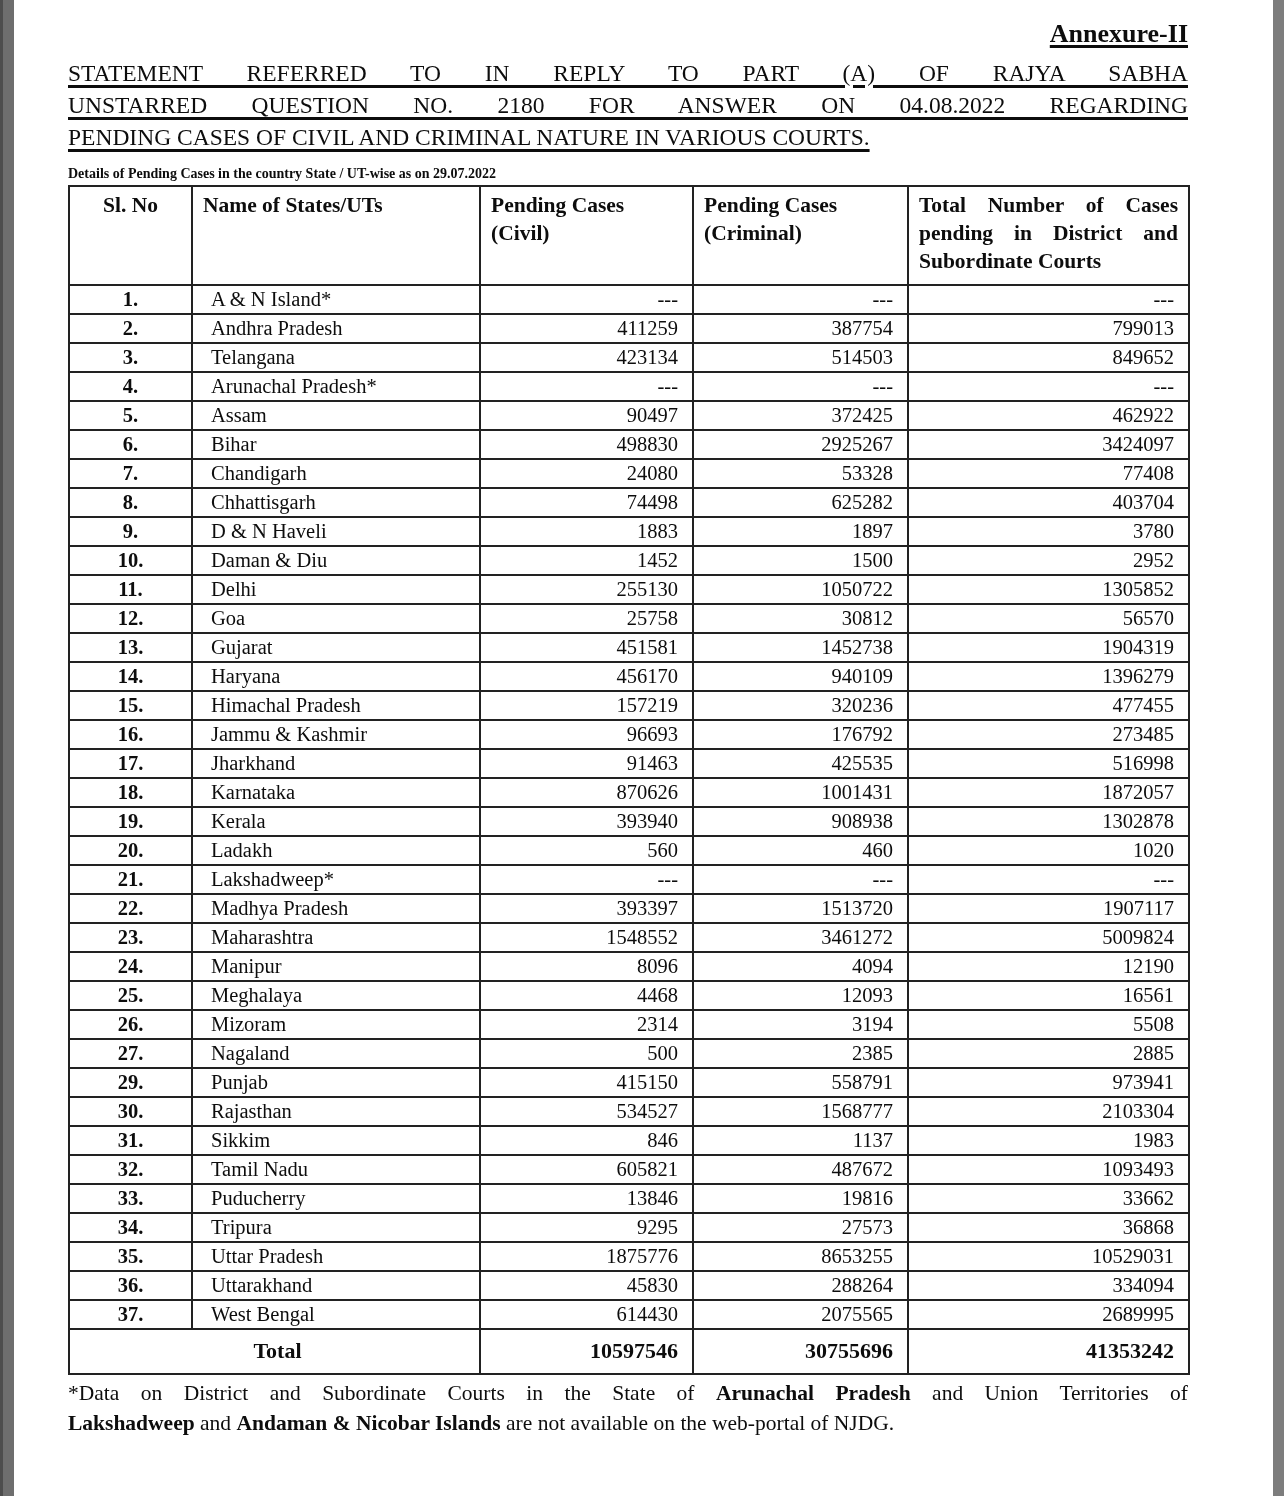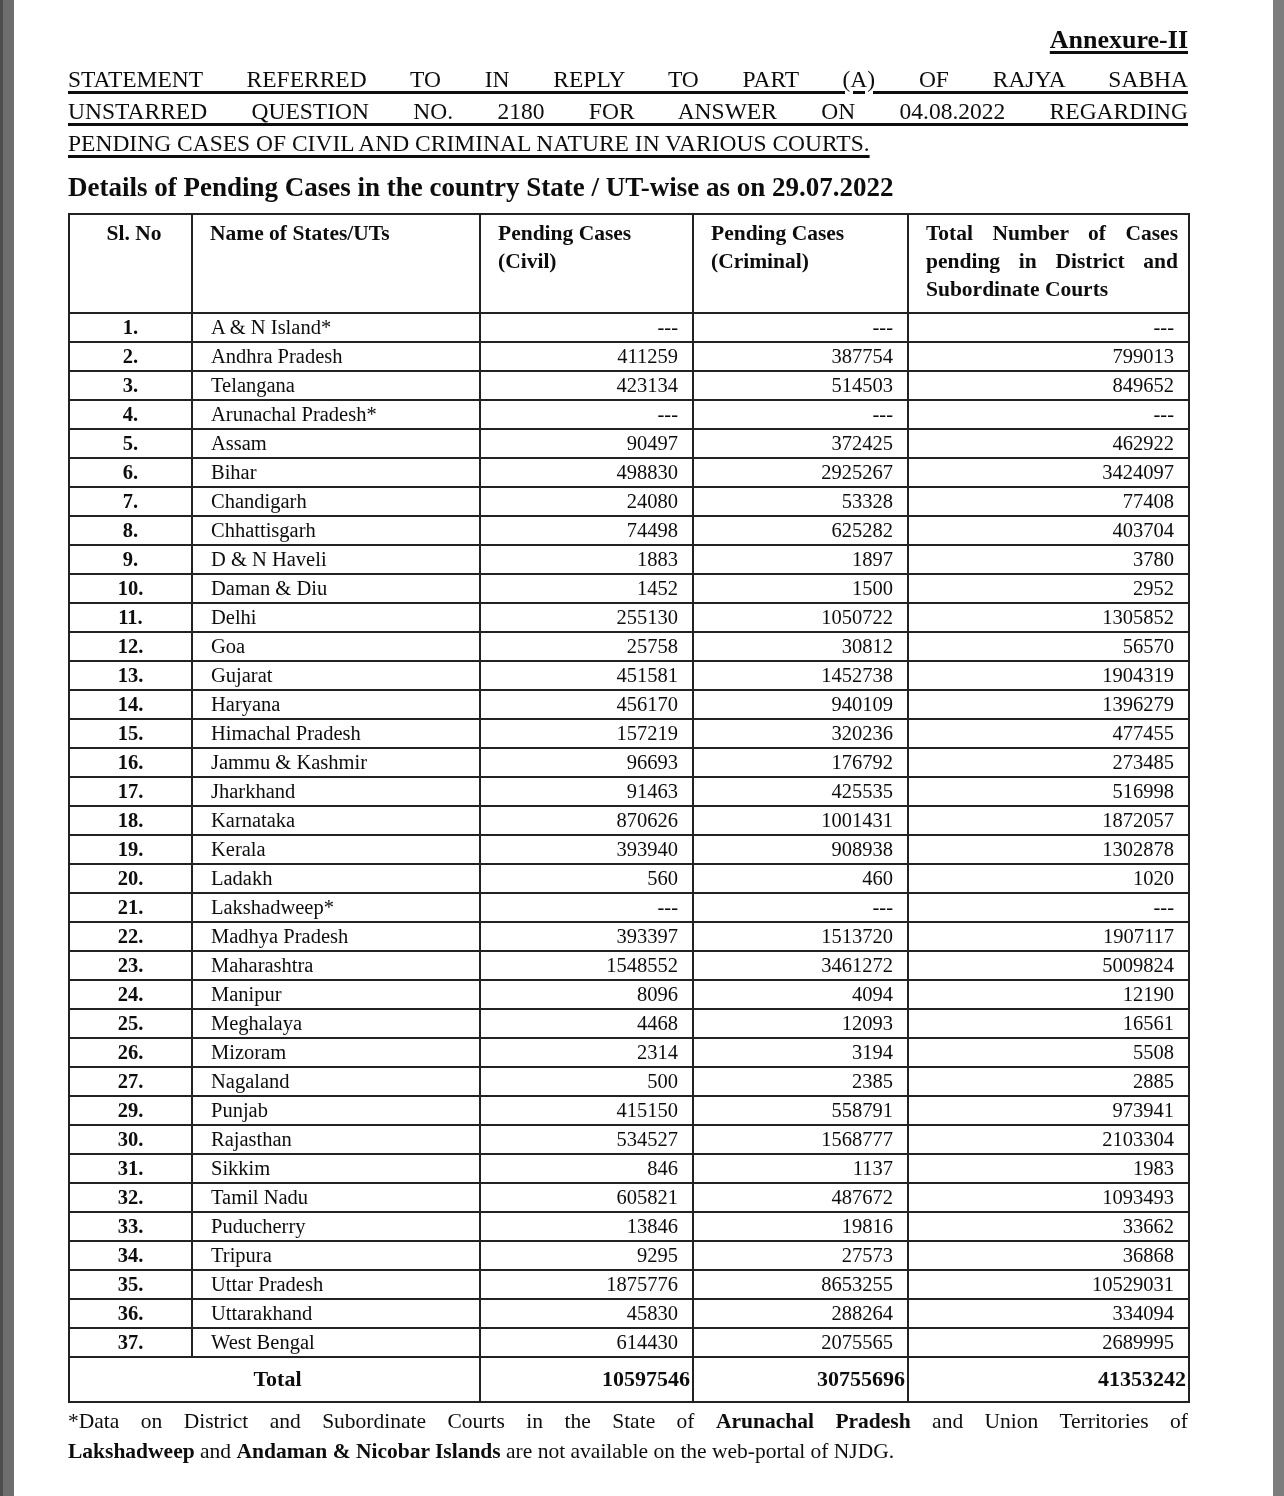--- a/index.html
+++ b/index.html
@@ -9,21 +9,21 @@
     background: #ffffff;
     font-family: "Liberation Serif", "DejaVu Serif", serif;
     color: #0d0d0d;
     position: relative;
     overflow: hidden;
   }
   .edge-bar { position: absolute; top: 0; bottom: 0; }
   .edge-bar.left  { left: 0; width: 14px; background: #6e6e6e; border-left: 3px solid #4d4d4d; }
   .edge-bar.right { right: 0; width: 11px; background: #7d7d7d; }
 
-  .page { position: absolute; left: 68px; top: 6px; width: 1120px; }
+  .page { position: absolute; left: 68px; top: 0; width: 1120px; }
 
   .annexure {
     margin-top: 20px;
     text-align: right;
     font-weight: bold;
     font-size: 26px;
     line-height: 1.1;
   }
   .annexure span {
     text-decoration: underline;
@@ -36,21 +36,21 @@
     text-align: justify;
     text-align-last: justify;
     line-height: 1.38;
     text-decoration: underline;
     text-decoration-thickness: 2.5px;
     text-underline-offset: 4px;
     white-space: normal;
   }
   .statement .line.last { text-align-last: left; }
 
-  .subtitle { margin-top: 12px; margin-bottom: 10px; font-weight: bold; font-size: 27px; }
+  .subtitle { margin-top: 12px; margin-bottom: 3px; font-weight: bold; font-size: 14px; }
 
   table.cases {
     border-collapse: collapse;
     width: 1120px;
     table-layout: fixed;
   }
   table.cases th, table.cases td {
     border: 2px solid #222222;
     overflow: hidden;
   }
@@ -58,21 +58,21 @@
   col.c2 { width: 288px; }
   col.c3 { width: 213px; }
   col.c4 { width: 215px; }
   col.c5 { width: 281px; }
 
   thead th {
     font-size: 21.5px;
     font-weight: bold;
     vertical-align: top;
     text-align: left;
-    padding: 5px 10px 8px 17px;
+    padding: 5px 10px 8px 10px;
     height: 92px;
     line-height: 1.3;
     border-radius: 30px;
   }
   thead th.center { text-align: center; }
   thead th.justify { text-align: justify; text-justify: inter-word; }
 
   tbody td {
     font-size: 20.5px;
     height: 29px;
@@ -85,21 +85,21 @@
   td.c-num  { text-align: right; padding-right: 14px; }
 
   tfoot td {
     font-weight: bold;
     font-size: 22px;
     height: 45px;
     vertical-align: middle;
     padding: 2px 6px;
   }
   tfoot td.total-label { text-align: center; padding-left: 12px; }
-  tfoot td.c-num { text-align: right; padding-right: 2px; }
+  tfoot td.c-num { text-align: right; padding-right: 14px; }
 
   .footnote {
     margin-top: 3px;
     font-size: 21.5px;
     line-height: 1.42;
   }
   .footnote .fline { text-align: justify; text-align-last: justify; }
   .footnote .fline.last { text-align-last: left; }
   .footnote .b { font-weight: bold; }
 </style>

